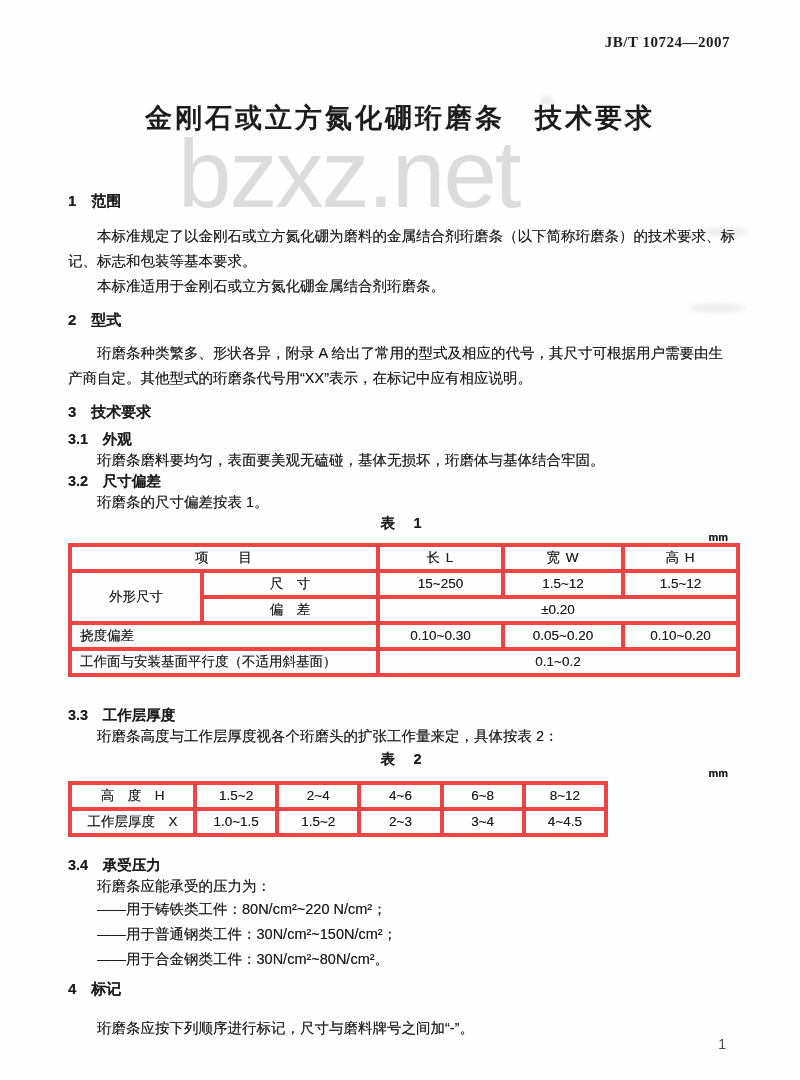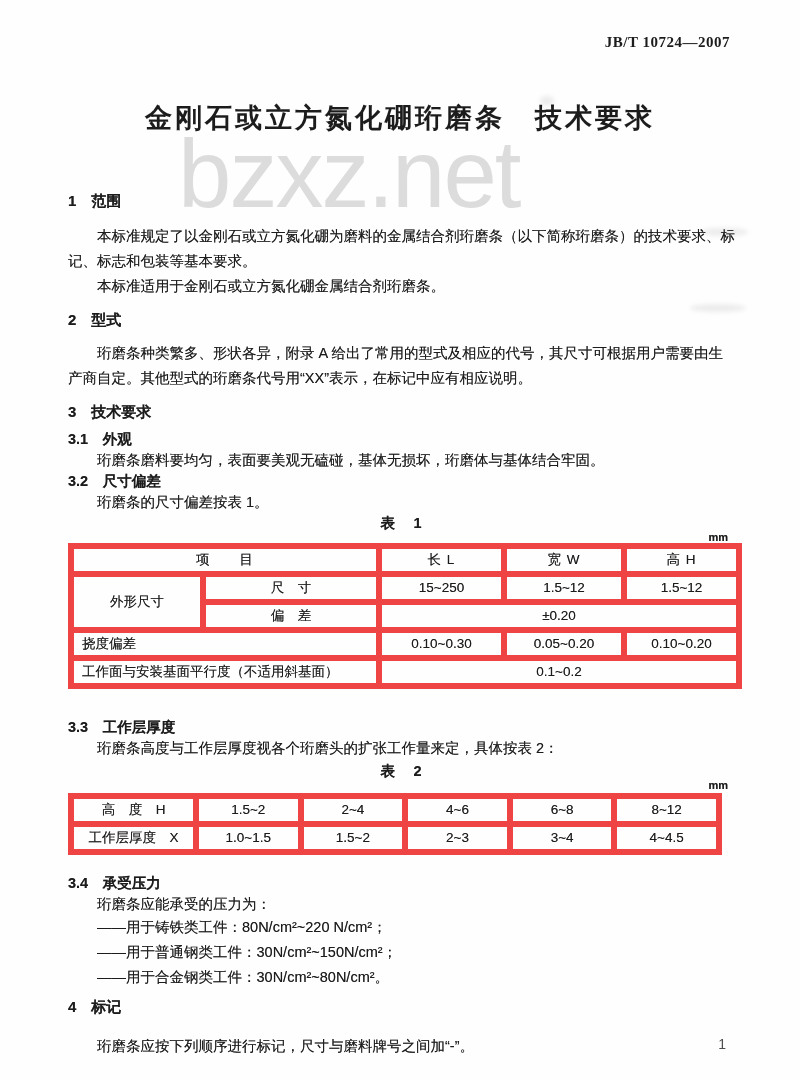--- a/index.html
+++ b/index.html
@@ -28,23 +28,23 @@
   .content {
     position:absolute; top:190px; left:68px; width:668px; z-index:2;
     font-size:14.5px; line-height:25px;
     text-shadow:0 0 .4px rgba(0,0,0,.55);
   }
   .sec-h { font-weight:bold; font-size:15px; line-height:22px; }
   .sub-h { font-weight:bold; font-size:14.5px; line-height:20px; }
   p.ind { text-indent:2em; }
   .tbl-caption { text-align:center; font-weight:bold; font-size:14.5px; line-height:16px; letter-spacing:2px; }
   .tbl-unit { text-align:right; font-size:11px; font-weight:bold; line-height:12px; padding-right:8px; }
-  table { border-collapse:collapse; width:654px; table-layout:fixed; }
+  table { border-collapse:collapse; width:540px; table-layout:fixed; }
   table { border:2px solid #2f2f2f; }
-  td { border:6px solid #ef4444; text-align:center; font-size:13.5px; padding:2px 4px; height:23px; line-height:18px; }
+  td { border:4px solid #ef4444; text-align:center; font-size:13.5px; padding:2px 4px; height:23px; line-height:18px; }
   td.left { text-align:left; padding-left:8px; }
   .t1-head td { height:25px; letter-spacing:1px; }
   .mt10 { margin-top:10px; } .mt12 { margin-top:12px; } .mt6 { margin-top:6px; }
   .mt28 { margin-top:28px; } .mt18 { margin-top:18px; } .mt4 { margin-top:4px; }
   .mt2 { margin-top:2px; } .mt8 { margin-top:16px; }
   .page-num { position:absolute; right:74px; bottom:28px; font-size:14px; color:#4e4e4e; z-index:2; }
 </style>
 </head>
 <body>
 

